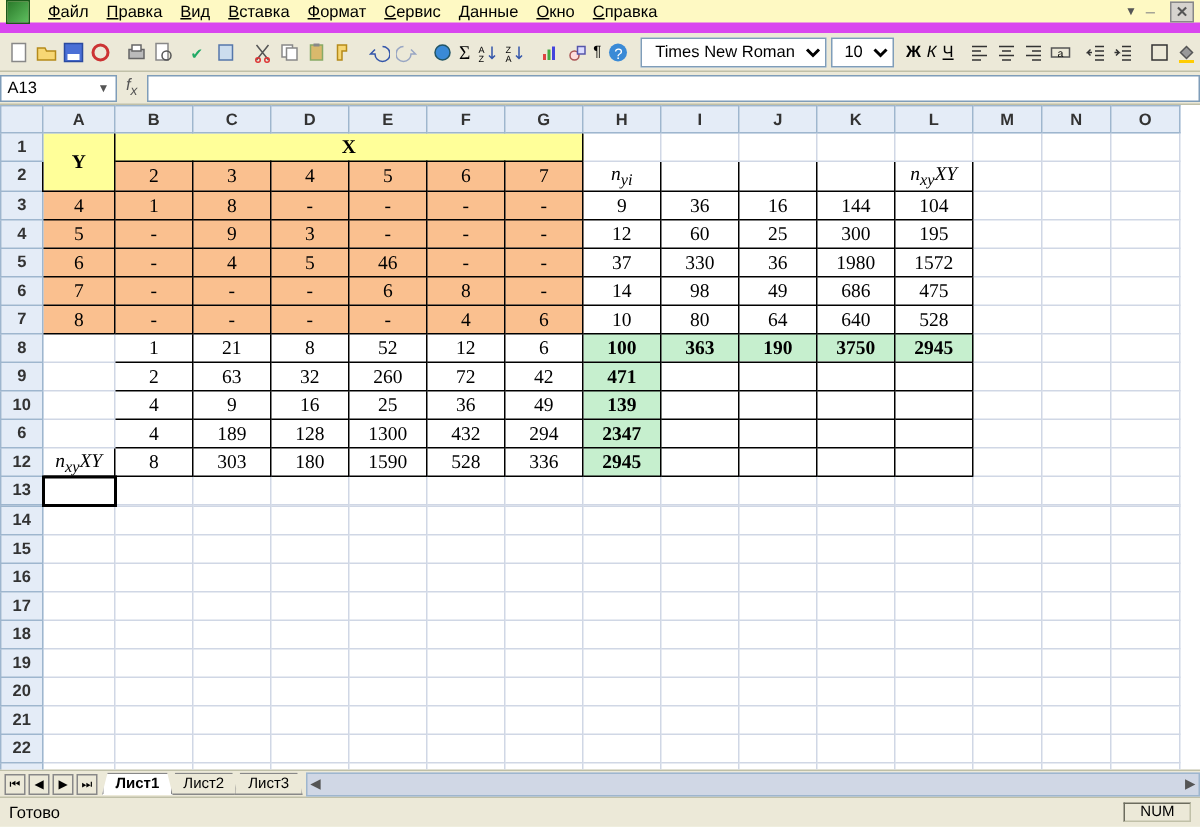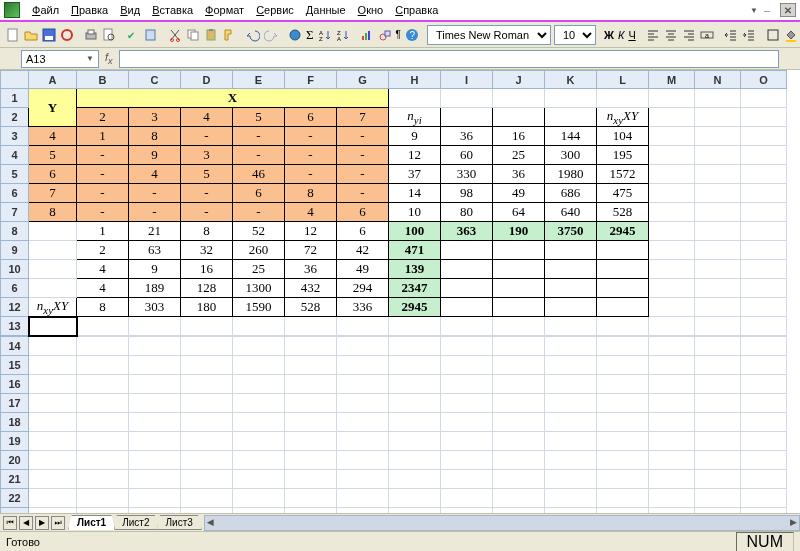--- a/index.html
+++ b/index.html
@@ -1,29 +1,29 @@
 <!DOCTYPE html>
 <html><head>
 <meta charset="utf-8">
 <style>
   * { box-sizing: border-box; }
   html, body { margin: 0; padding: 0; font-family: Tahoma, Arial, sans-serif; font-size: 11px; background: #ece9d8; overflow: hidden; width: 800px; height: 551px; }
-  .menubar { display: flex; align-items: center; height: 22px; padding: 0 4px; background: #ffffff; border-bottom: 2px solid #d946ef; }
+  .menubar { display: flex; align-items: center; height: 22px; padding: 0 4px; background: #fef9c3; border-bottom: 7px solid #d946ef; }
   .menubar .app-icon { width: 16px; height: 16px; background: linear-gradient(135deg,#2a7a2a,#5fbf5f); border: 1px solid #1a5a1a; margin-right: 6px; }
   .menubar .menu-item { padding: 2px 6px; cursor: default; }
   .menubar .menu-item u { text-decoration: underline; }
   .menubar .spacer { flex: 1; }
   .menubar .askbox { width: 140px; height: 18px; border: 1px solid #7f9db9; background: #fff; color: #888; padding: 0 4px; font-size: 11px; }
   .menubar .close-btn { margin-left: 8px; width: 16px; height: 14px; border: 1px solid #888; background: #d6d3ce; display: flex; align-items: center; justify-content: center; font-weight: bold; font-size: 10px; color: #555; }
   .toolbar { display: flex; align-items: center; height: 26px; padding: 2px 4px; background: #ece9d8; border-bottom: 1px solid #c0c0a8; gap: 0; }
   .tb-btn { width: 22px; height: 22px; display: inline-flex; align-items: center; justify-content: center; margin: 0 1px; border: 1px solid transparent; }
   .tb-sep { width: 1px; height: 20px; background: #c0c0a8; margin: 0 3px; }
   .tb-icon { width: 14px; height: 14px; }
   .font-select { border: 1px solid #7f9db9; background: #fff; height: 20px; font-size: 11px; padding: 0 4px; }
-  .namebox-row { display: flex; align-items: center; height: 22px; background: #ece9d8; border-bottom: 1px solid #c0c0a8; padding: 0 21px; }
+  .namebox-row { display: flex; align-items: center; height: 22px; background: #ece9d8; border-bottom: 1px solid #c0c0a8; padding: 0 0; }
   .name-box { width: 78px; height: 18px; border: 1px solid #7f9db9; background: #fff; padding: 0 4px; display: flex; align-items: center; justify-content: space-between; }
   .fx-label { margin: 0 6px; font-style: italic; color: #555; }
   .formula-bar { flex: 1; height: 18px; border: 1px solid #7f9db9; background: #fff; }
   .grid-area { position: relative; height: 444px; background: #fff; overflow: hidden; border-bottom: 1px solid #c0c0a8; }
   .grid { border-collapse: collapse; table-layout: fixed; }
   .hcell, .rhead { background: #e4ecf7; border: 1px solid #9eb6ce; text-align: center; font-size: 11px; color: #333; }
   .hcell { height: 18px; }
   .rhead { width: 28px; }
   .corner { width: 28px; height: 18px; background: #e4ecf7; border: 1px solid #9eb6ce; }
   td.cell { border: 1px solid #d0d7e5; height: 19px; text-align: center; font-family: "Times New Roman", serif; font-size: 13px; padding: 0; }
@@ -34,21 +34,21 @@
   .bold { font-weight: bold; }
   .ital { font-style: italic; }
   .sel { outline: 2px solid #000; outline-offset: -1px; }
   .sheet-tabs { display: flex; align-items: center; height: 18px; background: #ece9d8; font-size: 10px; border-bottom: 1px solid #c0c0a8; }
   .tab-nav { display: flex; margin: 0 2px; }
   .tab-nav span { width: 14px; height: 14px; border: 1px solid #888; margin: 0 1px; display: inline-flex; align-items: center; justify-content: center; font-size: 8px; background: #ece9d8; }
   .tab { padding: 1px 8px; border: 1px solid #888; background: #ece9d8; position: relative; clip-path: polygon(8% 0, 92% 0, 100% 100%, 0 100%); margin-right: -2px; }
   .tab.active { background: #fff; font-weight: bold; border-bottom: 1px solid #fff; z-index: 2; }
   .tab-track { flex: 1; background: #d0d7e5; height: 16px; margin-left: 4px; border: 1px solid #9eb6ce; position: relative; }
   .statusbar { display: flex; align-items: center; height: 19px; padding: 2px 6px; background: #ece9d8; font-size: 11px; justify-content: space-between; }
-  .num-box { border: 1px inset #c0c0a8; padding: 0 10px; font-size: 16px; }
+  .num-box { border: 1px inset #c0c0a8; padding: 0 10px; font-size: 10px; }
   svg { display: block; }
   .dd { font-size: 8px; color: #555; }
 </style>
 </head>
 <body>
 
 <div class="menubar">
   <span class="app-icon"></span>
   <span class="menu-item"><u>Ф</u>айл</span>
   <span class="menu-item"><u>П</u>равка</span>
@@ -188,21 +188,21 @@
       <span style="font-size:10px;">¶</span>
     </span>
   <span class="tb-btn">
       <svg class="tb-icon" viewBox="0 0 14 14">
         <circle cx="7" cy="7" r="6" fill="#3a8ad6"></circle>
         <text x="4.5" y="11" font-size="10" fill="#fff">?</text>
       </svg>
     </span>
   <span class="tb-sep"></span>
 
-  <select class="font-select" style="width:130px;">
+  <select class="font-select" style="width:130px;text-align:right;">
     <option>Times New Roman</option>
   </select>
   <select class="font-select" style="width:42px;margin-left:3px;">
     <option>10</option>
   </select>
   <span class="tb-sep"></span>
   <span class="tb-btn bold">Ж</span>
   <span class="tb-btn" style="font-style:italic">К</span>
   <span class="tb-btn" style="text-decoration:underline">Ч</span>
   <span class="tb-sep"></span>

